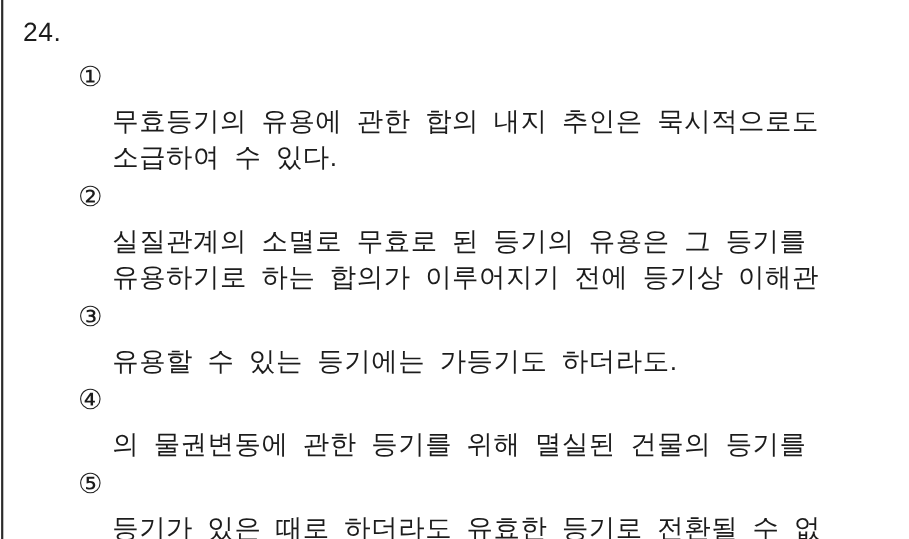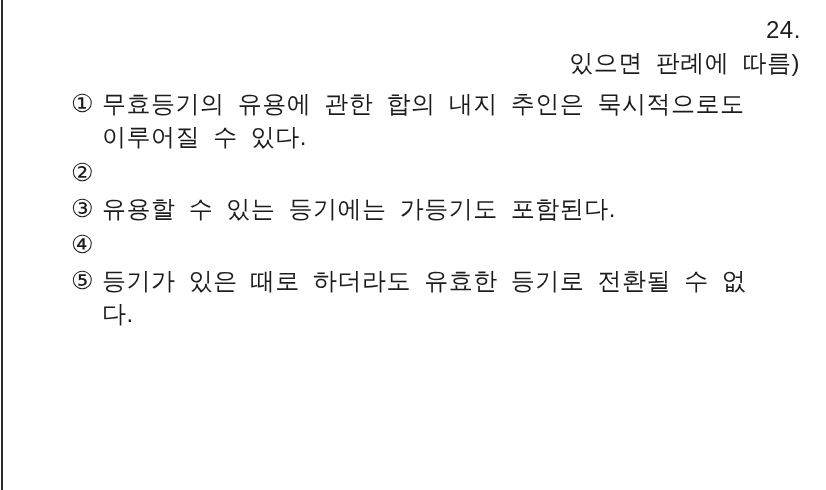--- a/index.html
+++ b/index.html
@@ -29,22 +29,21 @@
     left: 0;
     width: 800px;
     font-size: 24px;
     line-height: 33px;
     letter-spacing: 0.5px;
     word-spacing: 6px;
     font-weight: 400;
   }
   .q-row {
     display: flex;
-    align-items: flex-end;
-    flex-direction: column;
+    align-items: center;
   }
   .q-num {
     flex: none;
     width: 34px;
     margin-left: 21px;
   }
   .q-lines {
     flex: 1;
   }
   .line {
@@ -61,62 +60,65 @@
   .choice.first {
     margin-top: 8px;
   }
   .marker {
     flex: none;
     width: 31px;
     font-size: 25px;
   }
   .c-lines {
     flex: 1;
+    margin-top: 40px;
   }
 </style>
 </head>
 <body>
 
 <div class="left-rule"></div>
 
 <div class="content">
 
   <div class="q-row">
     <div class="q-num">24.</div>
     <div class="q-lines">
-      <div class="line">있으면 판례에 따름)</div>
     </div>
   </div>
 
   <div class="choices">
 
     <div class="choice first">
       <div class="marker">①</div>
       <div class="c-lines">
         <div class="line">무효등기의 유용에 관한 합의 내지 추인은 묵시적으로도</div>
-        <div class="line">이루어질 수 있다.</div>
+        <div class="line">소급하여 수 있다.</div>
       </div>
     </div>
 
     <div class="choice">
       <div class="marker">②</div>
       <div class="c-lines">
+        <div class="line">실질관계의 소멸로 무효로 된 등기의 유용은 그 등기를</div>
+        <div class="line">유용하기로 하는 합의가 이루어지기 전에 등기상 이해관</div>
       </div>
     </div>
 
     <div class="choice">
       <div class="marker">③</div>
       <div class="c-lines">
-        <div class="line">유용할 수 있는 등기에는 가등기도 포함된다.</div>
+        <div class="line">유용할 수 있는 등기에는 가등기도 하더라도.</div>
       </div>
     </div>
 
     <div class="choice">
       <div class="marker">④</div>
       <div class="c-lines">
+        <div class="line">의 물권변동에 관한 등기를 위해 멸실된 건물의 등기를</div>
       </div>
     </div>
 
     <div class="choice">
       <div class="marker">⑤</div>
       <div class="c-lines">
         <div class="line">등기가 있은 때로 하더라도 유효한 등기로 전환될 수 없</div>
         <div class="line">다.</div>
       </div>
     </div>

